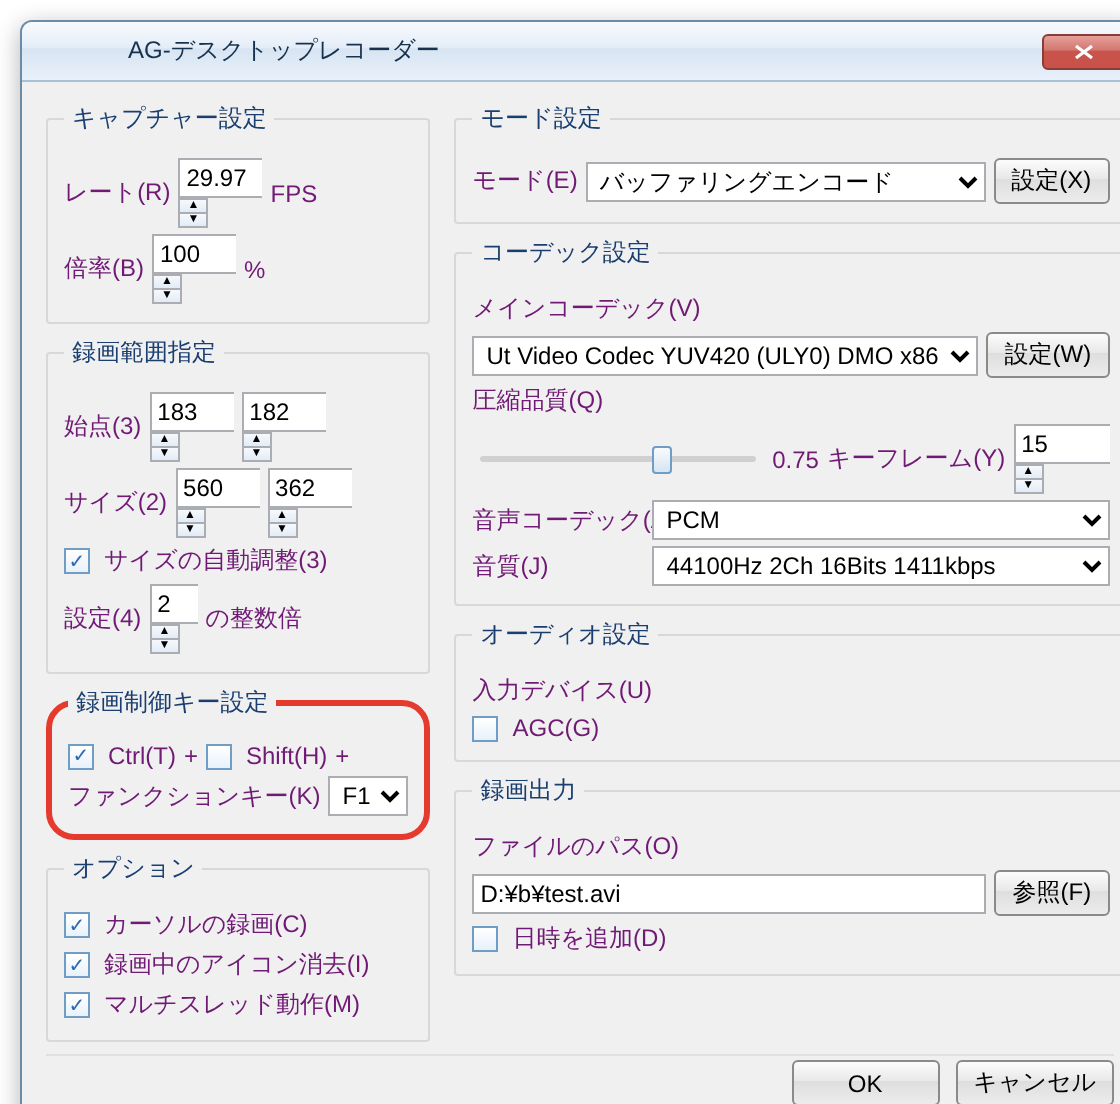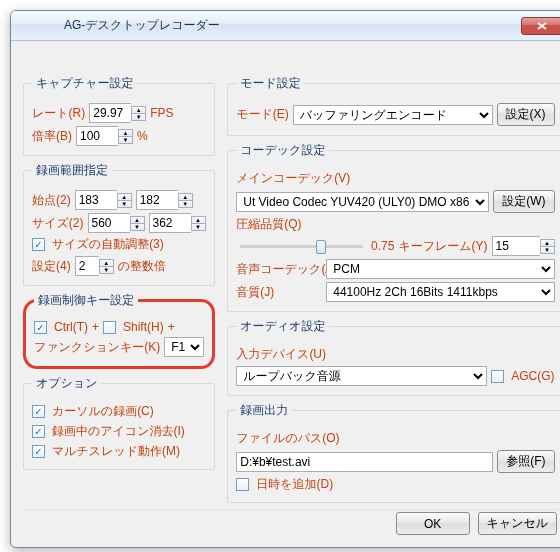--- a/index.html
+++ b/index.html
@@ -2,29 +2,29 @@
 <html><head>
 <meta charset="utf-8">
 <style>
 * { box-sizing: border-box; margin: 0; padding: 0; font-family: "Meiryo UI", "MS UI Gothic", sans-serif; font-size: 12px; }
 body { background: #fff; padding: 10px; }
 .window { width: 560px; border: 1px solid #6b8ca8; border-radius: 6px; box-shadow: 0 3px 12px rgba(0,0,0,.3); overflow: hidden; background: #f0f0f0; }
 .titlebar { height: 30px; background: linear-gradient(#f8fbfe, #e3ecf7 45%, #d7e4f2 46%, #e8f1fb); border-bottom: 1px solid #a9c0d7; display: flex; align-items: center; padding: 0 6px 0 10px; }
 .titlebar .title { flex: 1; color: #17324e; font-size: 12px; margin-left: 43px; }
 .closebtn { width: 42px; height: 18px; background: linear-gradient(#e7a09a, #d1766f 45%, #c8544b 46%, #c95149); border: 1px solid #8a3c36; border-radius: 3px; display: flex; align-items: center; justify-content: center; color: #fff; font-weight: bold; font-size: 11px; }
 .client { padding: 10px 12px 12px; display: flex; flex-direction: column; gap: 6px; }
-.cols { display: flex; gap: 12px; margin-top: 24px; }
+.cols { display: flex; gap: 12px; }
 .col-l { width: 210px; display: flex; flex-direction: column; gap: 6px; }
 .col-r { flex: 1; display: flex; flex-direction: column; gap: 6px; }
 fieldset { border: 1px solid #d8d8d8; border-radius: 2px; padding: 8px 8px 6px; position: relative; }
 fieldset > legend { padding: 0 4px; color: #1a3e6f; font-size: 12px; }
 .row { display: flex; align-items: center; gap: 4px; margin: 3px 0; flex-wrap: nowrap; white-space: nowrap; }
-.lbl { color: #c2410c; font-size: 12px; }
+.lbl { color: #701a75; font-size: 12px; }
 input[type=text], .spin input { border: 1px solid #abadb3; padding: 2px 3px; font-size: 12px; background: #fff; }
-.spin { display: inline-flex; align-items: center; }
+.spin { display: inline-flex; align-items: flex-start; flex-direction: column; }
 .spin input { width: 42px; text-align: left; border-right: none; }
 .spinbtns { display: flex; flex-direction: column; width: 15px; border: 1px solid #abadb3; }
 .spinbtns span { flex: 1; display: flex; align-items: center; justify-content: center; font-size: 6px; background: linear-gradient(#f6f9fd,#e2ecf7); cursor: pointer; line-height: 1; }
 .spinbtns span:first-child { border-bottom: 1px solid #abadb3; }
 select { border: 1px solid #abadb3; background: #fff; font-size: 12px; padding: 1px 2px; height: 20px; }
 .btn { border: 1px solid #8a8a8a; background: linear-gradient(#fcfcfc,#e8e8e8 45%,#dedede 46%,#ececec); border-radius: 3px; padding: 2px 8px; font-size: 12px; cursor: pointer; }
 .chk { width: 13px; height: 13px; border: 1px solid #6f9dc6; background: linear-gradient(#fff,#e8f1fb); display: inline-flex; align-items: center; justify-content: center; margin-right: 3px; font-size: 10px; color: #2a6ab2; }
 .hl { border: 3px solid #e53a2e; border-radius: 14px; }
 .slider-track { flex:1; height: 3px; background: #d0d0d0; position: relative; border-radius: 2px; margin: 0 4px; }
 .slider-thumb { position: absolute; top: -5px; width: 10px; height: 14px; background: linear-gradient(#f8fbfe,#d7e4f2); border: 1px solid #6f9dc6; border-radius: 2px; }
@@ -71,21 +71,21 @@
                   <span>▼</span>
                 </span>
               </span>
             <span class="lbl">%</span>
           </div>
         </fieldset>
 
         <fieldset>
           <legend>録画範囲指定</legend>
           <div class="row">
-            <span class="lbl">始点(2)</span>
+            <span class="lbl">始点(3)</span>
             <span class="spin">
                 <input value="183" style="">
                 <span class="spinbtns">
                   <span>▲</span>
                   <span>▼</span>
                 </span>
               </span>
             <span class="spin">
                 <input value="182" style="">
                 <span class="spinbtns">
@@ -208,21 +208,20 @@
             <select style="flex:1"><option>44100Hz 2Ch 16Bits 1411kbps</option></select>
           </div>
         </fieldset>
 
         <fieldset>
           <legend>オーディオ設定</legend>
           <div class="row">
               <span class="lbl">入力デバイス(U)</span>
             </div>
           <div class="row">
-            <select style="flex:1"><option>ループバック音源</option></select>
             <span class="chk"></span>
             <span class="lbl">AGC(G)</span>
           </div>
         </fieldset>
 
         <fieldset>
           <legend>録画出力</legend>
           <div class="row">
               <span class="lbl">ファイルのパス(O)</span>
             </div>

